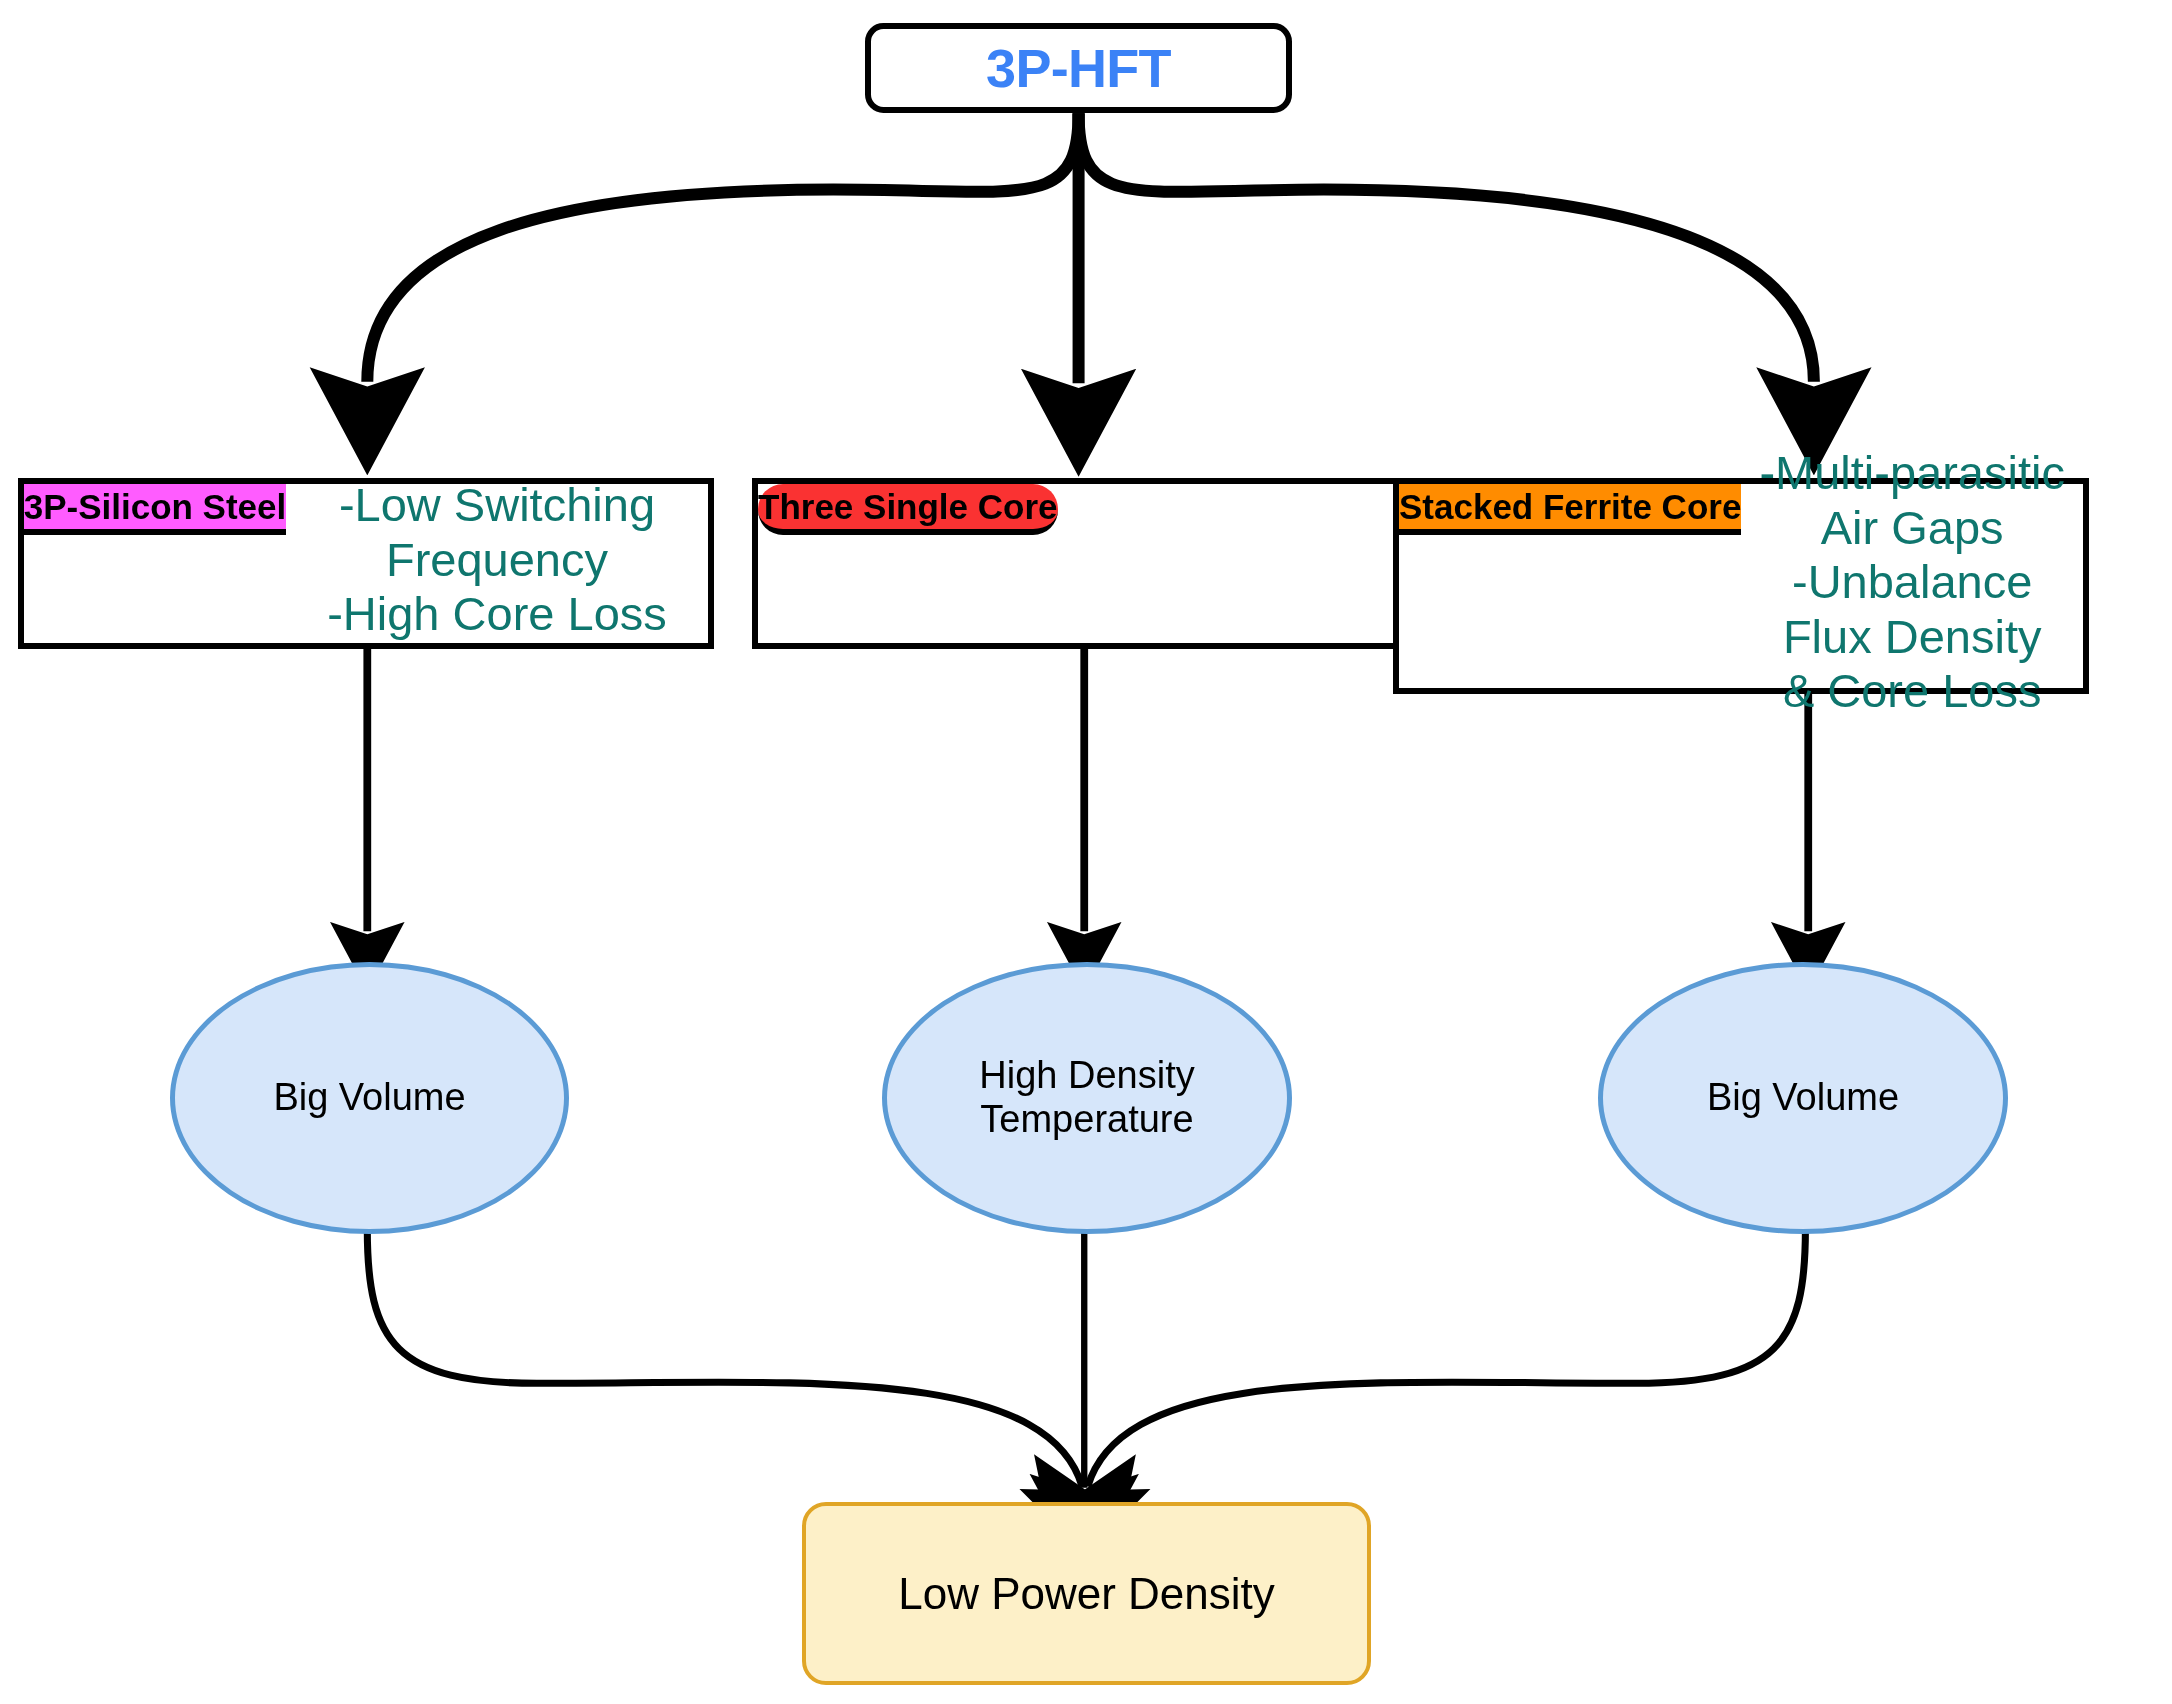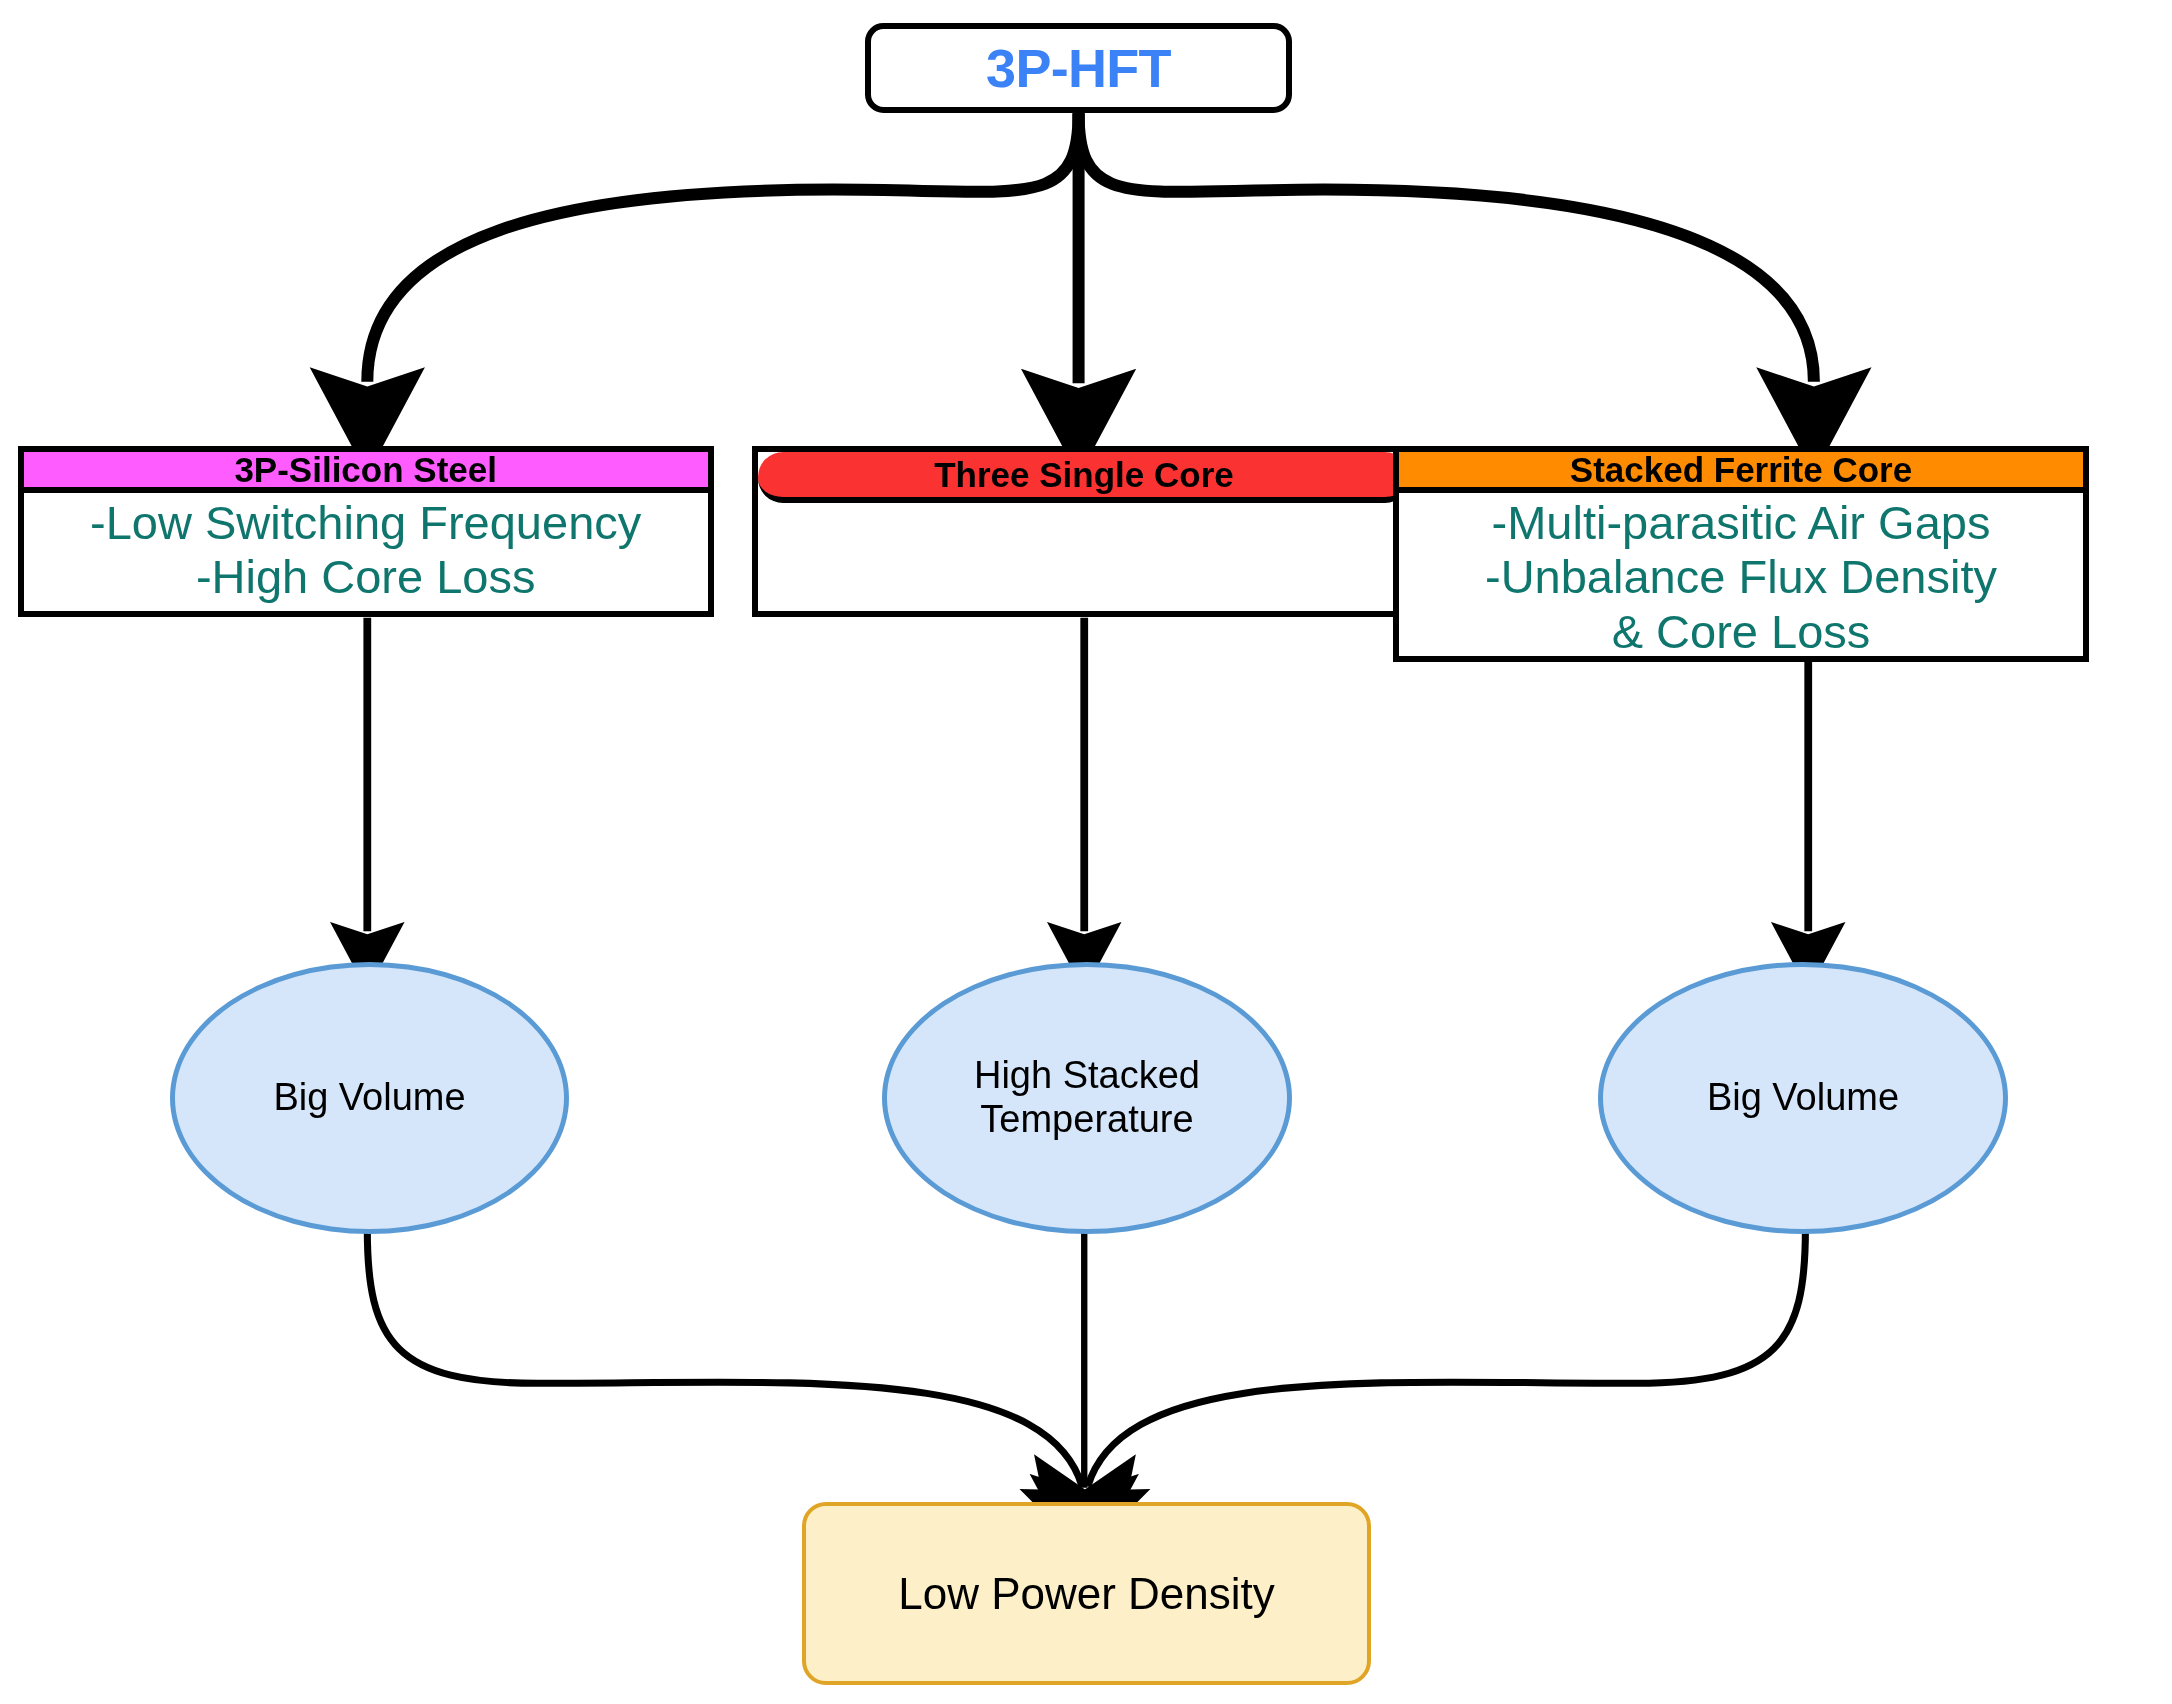--- a/index.html
+++ b/index.html
@@ -46,21 +46,22 @@
     line-height: 1;
   }
 
   
   .card {
     position: absolute;
     box-sizing: border-box;
     border: 6.4px solid #000000;
     background: #ffffff;
     display: flex;
-    flex-direction: column;
+    flex-direction: row;
+    margin-top: 32px;
   }
   .card-header {
     box-sizing: border-box;
     height: 51px;
     border-bottom: 6.4px solid #000000;
     display: flex;
     align-items: center;
     justify-content: center;
   }
   .card-header-label {
@@ -207,21 +208,21 @@
       <span class="card-body-text">-Multi-parasitic Air Gaps
 -Unbalance Flux Density
 &amp; Core Loss</span>
     </div>
   </div>
 
   <div class="ellipse" id="ellipse-0" style="background: rgb(214, 230, 250); border-color: rgb(91, 155, 213);">
     <span class="ellipse-label">Big Volume</span>
   </div>
   <div class="ellipse" id="ellipse-1" style="background: rgb(214, 230, 250); border-color: rgb(91, 155, 213);">
-    <span class="ellipse-label">High Stacked
+    <span class="ellipse-label">High Density
 Temperature</span>
   </div>
   <div class="ellipse" id="ellipse-2" style="background: rgb(214, 230, 250); border-color: rgb(91, 155, 213);">
     <span class="ellipse-label">Big Volume</span>
   </div>
 
   <div class="final-node" style="background: rgb(253, 240, 200); border-color: rgb(224, 165, 38);">
     <span class="final-label">Low Power Density</span>
   </div>
 

